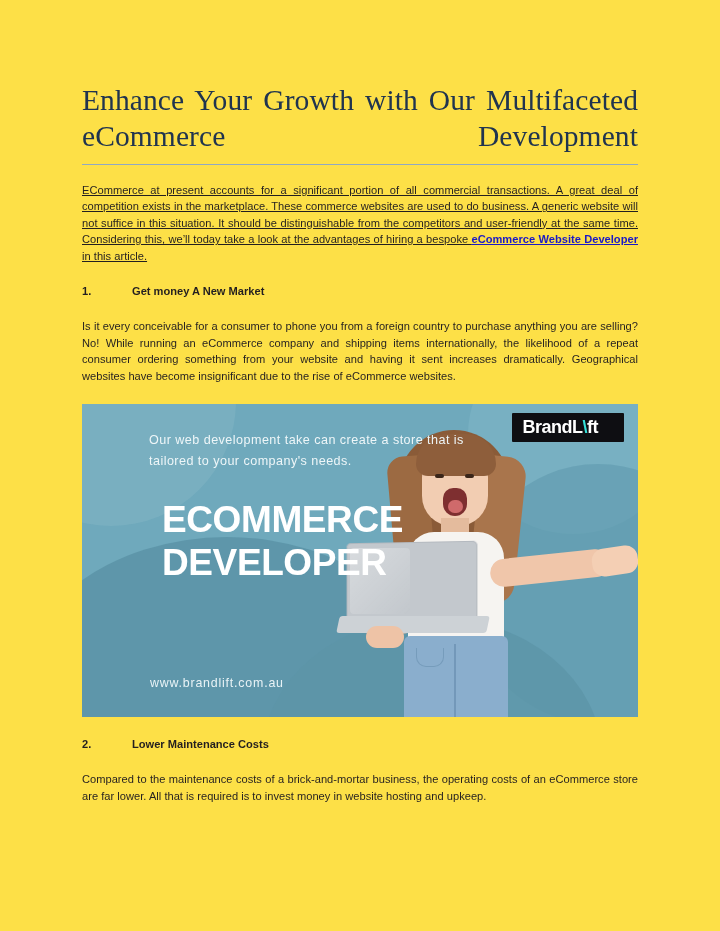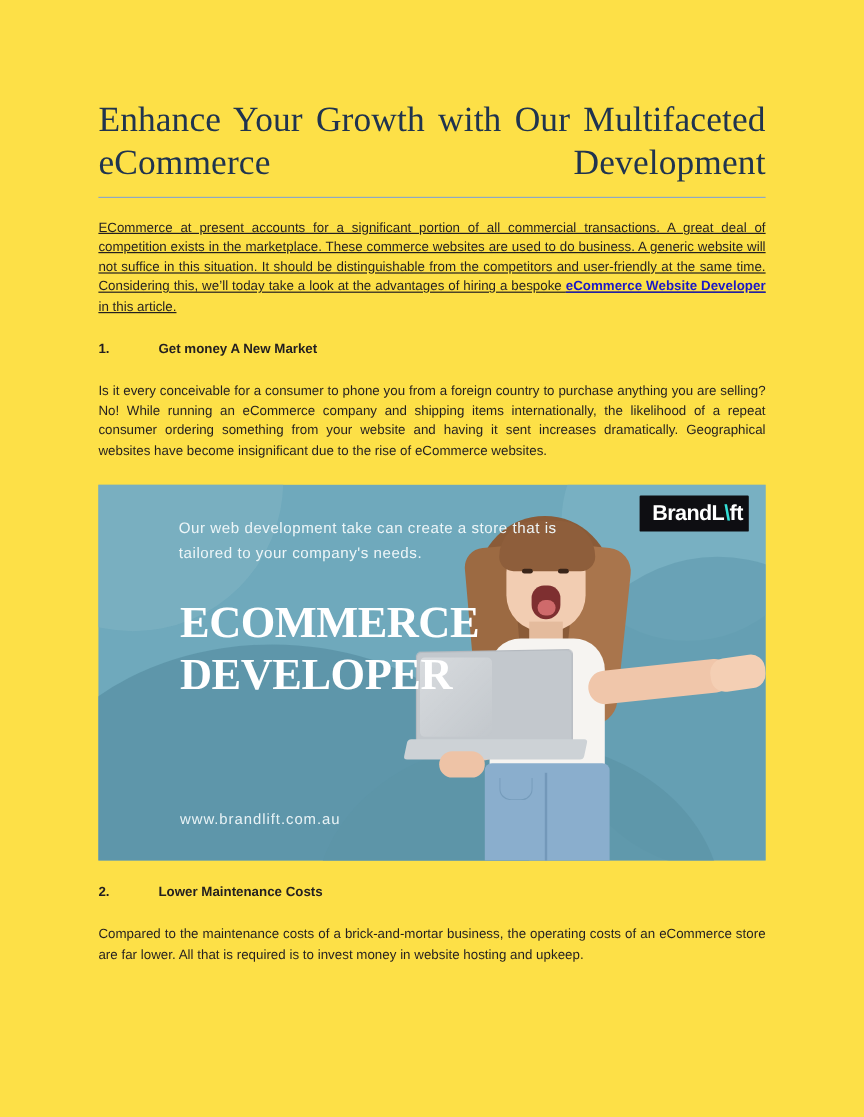--- a/index.html
+++ b/index.html
@@ -152,48 +152,47 @@
     width: 330px;
     font-size: 12.6px;
     line-height: 21px;
     color: #eef6f8;
     letter-spacing: 0.45px;
     font-weight: 300;
   }
 
   .banner-title {
     position: absolute;
-    left: 68px;
+    left: 80px;
     top: 94px;
     font-size: 37px;
     line-height: 43px;
     font-weight: bold;
     color: #ffffff;
     letter-spacing: -0.4px;
-    font-family: Liberation Serif, serif;
   }
   .banner-title span { display: block; }
 
   .banner-url {
     position: absolute;
     left: 68px;
     bottom: 27px;
     font-size: 12.4px;
     color: #e9f3f6;
     letter-spacing: 0.8px;
     font-weight: 300;
   }
 
   
   .logo-box {
     position: absolute;
     right: 14px;
     top: 9px;
     background: #0e0e12;
-    padding: 5px 5px 6px 10px;
+    padding: 5px 26px 6px 10px;
     border-radius: 1px;
     line-height: 1;
   }
   .logo-text {
     font-size: 18px;
     font-weight: bold;
     color: #ffffff;
     letter-spacing: -0.5px;
     white-space: nowrap;
   }

